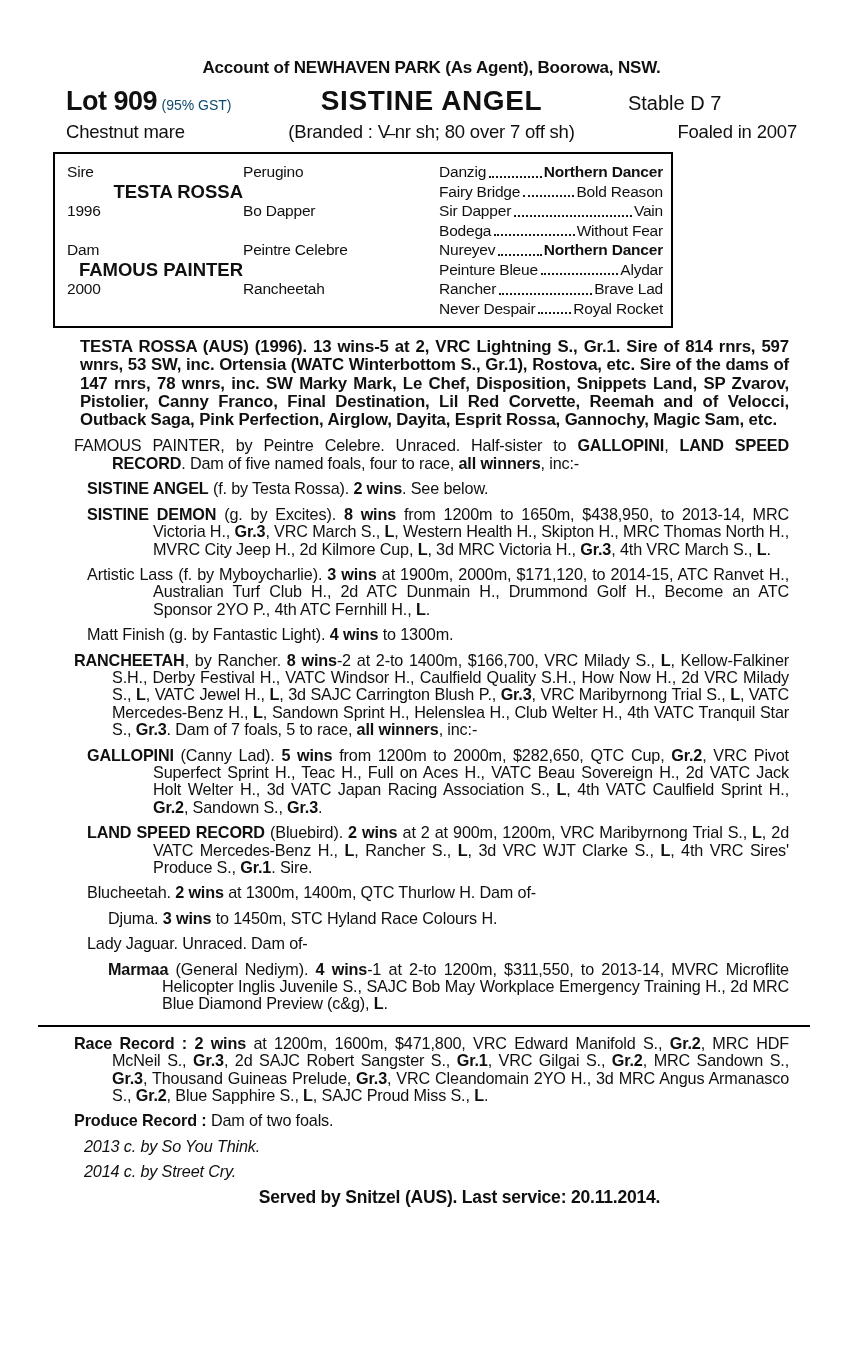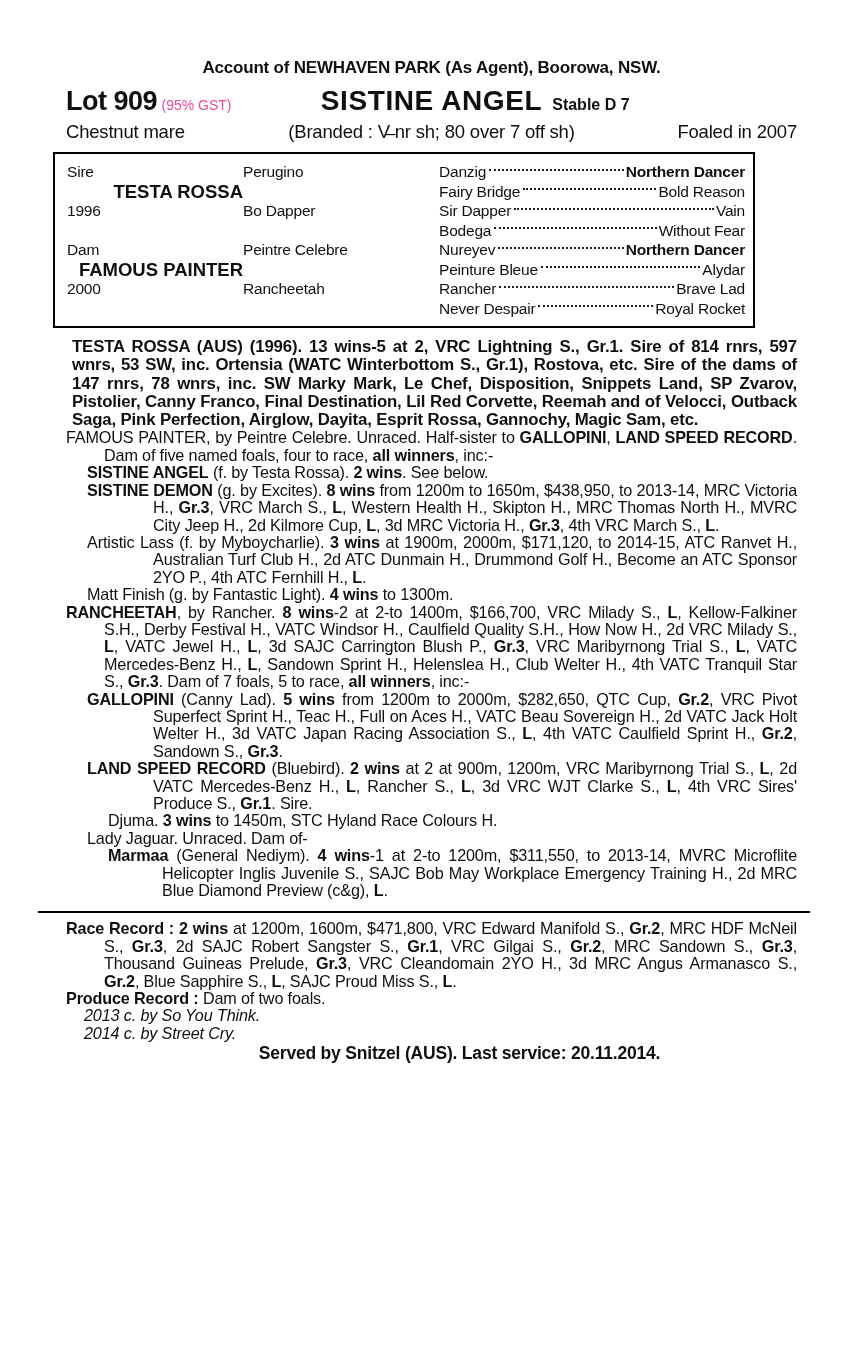--- a/index.html
+++ b/index.html
@@ -8,43 +8,43 @@
     font-family:"Liberation Sans","DejaVu Sans",sans-serif;
     color:#101010;
   }
   .page{box-sizing:border-box;width:847px;height:1356px;padding:58px 50px 0 66px;overflow:hidden;}
   .b{font-weight:bold;}
 
   
   .account{text-align:center;font-weight:bold;font-size:17px;letter-spacing:-0.2px;}
   .lot-row{display:grid;grid-template-columns:1fr auto 1fr;align-items:baseline;margin-top:7px;}
   .lot-label{font-size:27px;font-weight:bold;letter-spacing:-0.5px;}
-  .gst{font-size:14px;color:#ec4899;}
+  .gst{font-size:14px;color:#0c4a6e;}
   .horse-name{font-size:28px;font-weight:bold;text-align:center;letter-spacing:0.6px;padding:0 10px;}
-  .stable{font-size:16px;font-weight:bold;text-align:left;}
+  .stable{font-size:20px;font-weight:normal;text-align:center;}
   .desc-row{display:grid;grid-template-columns:1fr auto 1fr;font-size:18.5px;margin-top:4px;letter-spacing:-0.2px;}
   .desc-right{text-align:right;}
   .desc-mid{padding:0 14px;}
 
   
   .ped-table{
-    box-sizing:border-box;margin:9px 0 0 -13px;width:702px;
+    box-sizing:border-box;margin:9px 0 0 -13px;width:620px;
     border:2px solid #000;padding:8px 8px 8px 12px;
     display:grid;grid-template-columns:176px 196px 1fr;grid-auto-rows:19.5px;
     font-size:15.5px;letter-spacing:-0.2px;
   }
   .g1{white-space:nowrap;overflow:visible;}
   .g1 div{line-height:19.5px;}
   .g1-name{font-weight:bold;font-size:18.5px;letter-spacing:0;text-align:right;}
   .g2{line-height:19.5px;white-space:nowrap;}
-  .g3row{display:flex;align-items:center;line-height:19.5px;white-space:nowrap;overflow:hidden;}
+  .g3row{display:flex;align-items:flex-end;line-height:19.5px;white-space:nowrap;overflow:hidden;}
   .dots{flex:1;border-bottom:2px dotted #1c1c1c;margin:0 2px 4px 3px;min-width:8px;}
 
   
-  p{margin:0;text-align:justify;font-size:16.2px;line-height:17.4px;letter-spacing:-0.15px;}
+  p{margin:8px;text-align:justify;font-size:16.2px;line-height:17.4px;letter-spacing:-0.15px;}
   .blurb{font-weight:bold;font-size:16.8px;line-height:18.3px;margin-top:10px;padding-left:6px;}
   h3{font-size:17px;margin:10px 0 2px 0;letter-spacing:-0.2px;}
   .l0{padding-left:38px;text-indent:-38px;}
   .l1{margin-left:21px;padding-left:66px;text-indent:-66px;}
   .l2{margin-left:42px;padding-left:54px;text-indent:-54px;}
   .rule{border-top:2px solid #000;margin:12px -13px 7px -28px;height:0;}
   .foal{margin-left:18px;text-align:left;font-style:italic;}
   .service{font-weight:bold;font-size:17.5px;text-align:center;padding-left:56px;margin-top:3px;letter-spacing:-0.2px;}
 </style>
 </head>
@@ -132,20 +132,21 @@
 
   <p class="l0"><span>FAMOUS PAINTER, by Peintre Celebre. Unraced. Half-sister to </span><span class="b">GALLOPINI</span><span>, </span><span class="b">LAND SPEED RECORD</span><span>. Dam of five named foals, four to race, </span><span class="b">all winners</span><span>, inc:-</span></p>
   <p class="l1"><span class="b">SISTINE ANGEL</span><span> (f. by Testa Rossa). </span><span class="b">2 wins</span><span>. See below.</span></p>
   <p class="l1"><span class="b">SISTINE DEMON</span><span> (g. by Excites). </span><span class="b">8 wins</span><span> from 1200m to 1650m, $438,950, to 2013-14, MRC Victoria H., </span><span class="b">Gr.3</span><span>, VRC March S., </span><span class="b">L</span><span>, Western Health H., Skipton H., MRC Thomas North H., MVRC City Jeep H., 2d Kilmore Cup, </span><span class="b">L</span><span>, 3d MRC Victoria H., </span><span class="b">Gr.3</span><span>, 4th VRC March S., </span><span class="b">L</span><span>.</span></p>
   <p class="l1"><span>Artistic Lass (f. by Myboycharlie). </span><span class="b">3 wins</span><span> at 1900m, 2000m, $171,120, to 2014-15, ATC Ranvet H., Australian Turf Club H., 2d ATC Dunmain H., Drummond Golf H., Become an ATC Sponsor 2YO P., 4th ATC Fernhill H., </span><span class="b">L</span><span>.</span></p>
   <p class="l1"><span>Matt Finish (g. by Fantastic Light). </span><span class="b">4 wins</span><span> to 1300m.</span></p>
 
   <p class="l0"><span class="b">RANCHEETAH</span><span>, by Rancher. </span><span class="b">8 wins</span><span>-2 at 2-to 1400m, $166,700, VRC Milady S., </span><span class="b">L</span><span>, Kellow-Falkiner S.H., Derby Festival H., VATC Windsor H., Caulfield Quality S.H., How Now H., 2d VRC Milady S., </span><span class="b">L</span><span>, VATC Jewel H., </span><span class="b">L</span><span>, 3d SAJC Carrington Blush P., </span><span class="b">Gr.3</span><span>, VRC Maribyrnong Trial S., </span><span class="b">L</span><span>, VATC Mercedes-Benz H., </span><span class="b">L</span><span>, Sandown Sprint H., Helenslea H., Club Welter H., 4th VATC Tranquil Star S., </span><span class="b">Gr.3</span><span>. Dam of 7 foals, 5 to race, </span><span class="b">all winners</span><span>, inc:-</span></p>
   <p class="l1"><span class="b">GALLOPINI</span><span> (Canny Lad). </span><span class="b">5 wins</span><span> from 1200m to 2000m, $282,650, QTC Cup, </span><span class="b">Gr.2</span><span>, VRC Pivot Superfect Sprint H., Teac H., Full on Aces H., VATC Beau Sovereign H., 2d VATC Jack Holt Welter H., 3d VATC Japan Racing Association S., </span><span class="b">L</span><span>, 4th VATC Caulfield Sprint H., </span><span class="b">Gr.2</span><span>, Sandown S., </span><span class="b">Gr.3</span><span>.</span></p>
   <p class="l1"><span class="b">LAND SPEED RECORD</span><span> (Bluebird). </span><span class="b">2 wins</span><span> at 2 at 900m, 1200m, VRC Maribyrnong Trial S., </span><span class="b">L</span><span>, 2d VATC Mercedes-Benz H., </span><span class="b">L</span><span>, Rancher S., </span><span class="b">L</span><span>, 3d VRC WJT Clarke S., </span><span class="b">L</span><span>, 4th VRC Sires' Produce S., </span><span class="b">Gr.1</span><span>. Sire.</span></p>
+  <p class="l1"><span>Blucheetah. </span><span class="b">2 wins</span><span> at 1300m, 1400m, QTC Thurlow H. Dam of-</span></p>
   <p class="l2"><span>Djuma. </span><span class="b">3 wins</span><span> to 1450m, STC Hyland Race Colours H.</span></p>
   <p class="l1"><span>Lady Jaguar. Unraced. Dam of-</span></p>
   <p class="l2"><span class="b">Marmaa</span><span> (General Nediym). </span><span class="b">4 wins</span><span>-1 at 2-to 1200m, $311,550, to 2013-14, MVRC Microflite Helicopter Inglis Juvenile S., SAJC Bob May Workplace Emergency Training H., 2d MRC Blue Diamond Preview (c&amp;g), </span><span class="b">L</span><span>.</span></p>
 
   <div class="rule"></div>
 
   <p class="l0"><span class="b">Race Record : 2 wins</span><span> at 1200m, 1600m, $471,800, VRC Edward Manifold S., </span><span class="b">Gr.2</span><span>, MRC HDF McNeil S., </span><span class="b">Gr.3</span><span>, 2d SAJC Robert Sangster S., </span><span class="b">Gr.1</span><span>, VRC Gilgai S., </span><span class="b">Gr.2</span><span>, MRC Sandown S., </span><span class="b">Gr.3</span><span>, Thousand Guineas Prelude, </span><span class="b">Gr.3</span><span>, VRC Cleandomain 2YO H., 3d MRC Angus Armanasco S., </span><span class="b">Gr.2</span><span>, Blue Sapphire S., </span><span class="b">L</span><span>, SAJC Proud Miss S., </span><span class="b">L</span><span>.</span></p>
   <p class="l0"><span class="b">Produce Record : </span><span>Dam of two foals.</span></p>
   <p class="foal">2013 c. by So You Think.</p>
   <p class="foal">2014 c. by Street Cry.</p>

